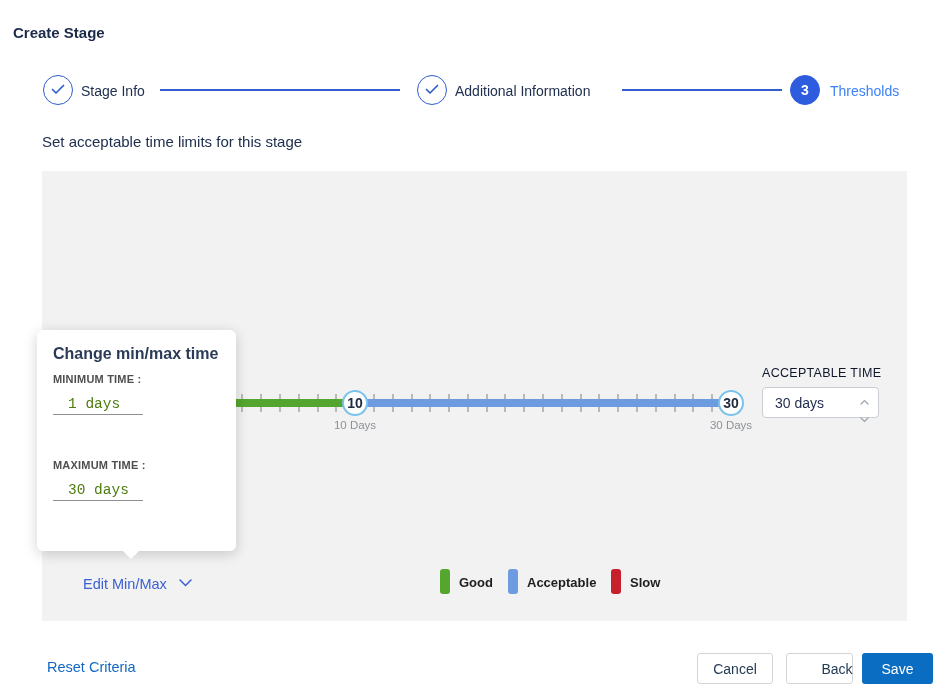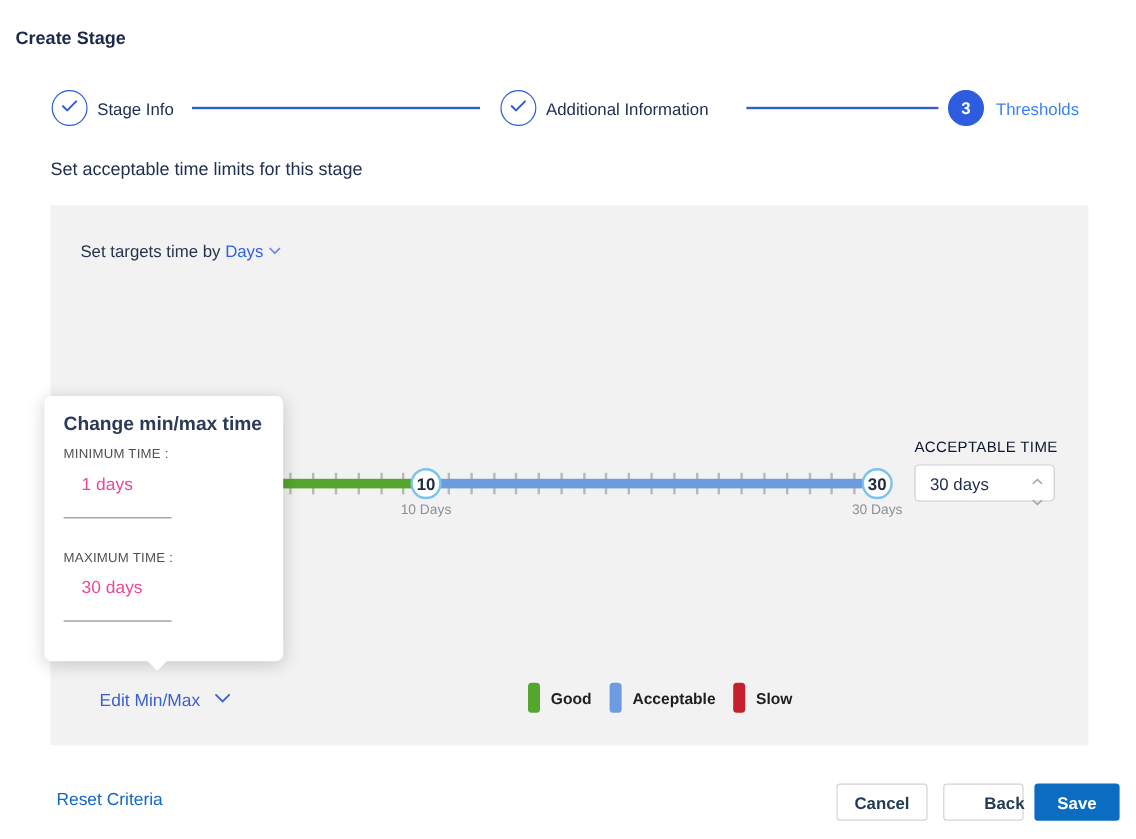--- a/index.html
+++ b/index.html
@@ -47,29 +47,29 @@
   .legend-label { position:absolute; top:575px; font-size:13px; font-weight:600; color:#1e1e1e; }
 
   .edit-link { position:absolute; left:83px; top:574px; font-size:14.5px; color:#3c5fd2; cursor:pointer; }
 
   
   .popup { position:absolute; left:37px; top:330px; width:199px; height:221px; background:#fff;
            border-radius:6px; box-shadow:0 3px 14px rgba(0,0,0,0.18); z-index:10; }
   .popup-arrow { position:absolute; left:85px; bottom:-8px; width:0; height:0;
                  border-left:9px solid transparent; border-right:9px solid transparent; border-top:9px solid #fff; }
   .popup-title { position:absolute; left:16px; top:15px; font-size:16px; font-weight:600; color:#2b3b57; }
-  .field-label { position:absolute; left:16px; font-size:11px; font-weight:400; color:#4f4f4f; letter-spacing:0.2px; }
+  .field-label { position:absolute; left:16px; font-size:11px; font-weight:700; color:#4f4f4f; letter-spacing:0.2px; }
   .field-input { position:absolute; left:16px; width:90px; background:transparent; border:none;
-                 border-bottom:1px solid #8f8f8f; outline:none; font-family:Liberation Sans, sans-serif;
-                 font-size:14.5px; color:#ec4899; padding:0 0 19px 15px; }
+                 border-bottom:1px solid #8f8f8f; outline:none; font-family:Liberation Mono, monospace;
+                 font-size:14.5px; color:#4d7c0f; padding:0 0 2px 15px; }
 
   
   .reset-link { position:absolute; left:31px; top:659px; font-size:14.5px; color:#1268c3; cursor:pointer;margin-left:16px; }
   .btn { position:absolute; top:653px; height:31px; border-radius:3px; font-family:"Liberation Sans", sans-serif;
-         font-size:14px; display:flex; align-items:center; justify-content:center; cursor:pointer;font-weight:bold; }
+         font-size:14px; display:flex; align-items:center; justify-content:center; cursor:pointer; }
   .btn.ghost { background:#fff; border:1px solid #d4d4d4; color:#243b55; }
   .btn.primary { border:none; color:#fff; }
 </style>
 </head>
 <body>
 
 <div class="screen">
 
   <div class="page-title">Create Stage</div>
 
@@ -97,26 +97,20 @@
     <div class="step-circle filled" style="left:790px; top:75px;">
       <span>3</span>
     </div>
     <div class="step-label active" style="left:830px;">Thresholds</div>
   </div>
 
   <div class="section-heading">Set acceptable time limits for this stage</div>
 
   <div class="panel"></div>
 
-  <div class="targets-line">
-    <span>Set targets time by</span>
-    <span class="unit">Days</span><span class="chev"><svg width="10" height="6" viewBox="0 0 10 6">
-          <path d="M1 1 L5 5 L9 1" fill="none" stroke="#6d8fe8" stroke-width="1.4" stroke-linecap="round"></path>
-        </svg></span>
-  </div>
 
   <div>
     <div>
         <div class="tick" style="left: 185px;"></div>
         <div class="tick" style="left: 203.793px;"></div>
         <div class="tick" style="left: 222.586px;"></div>
         <div class="tick" style="left: 241.379px;"></div>
         <div class="tick" style="left: 260.172px;"></div>
         <div class="tick" style="left: 278.966px;"></div>
         <div class="tick" style="left: 297.759px;"></div>

